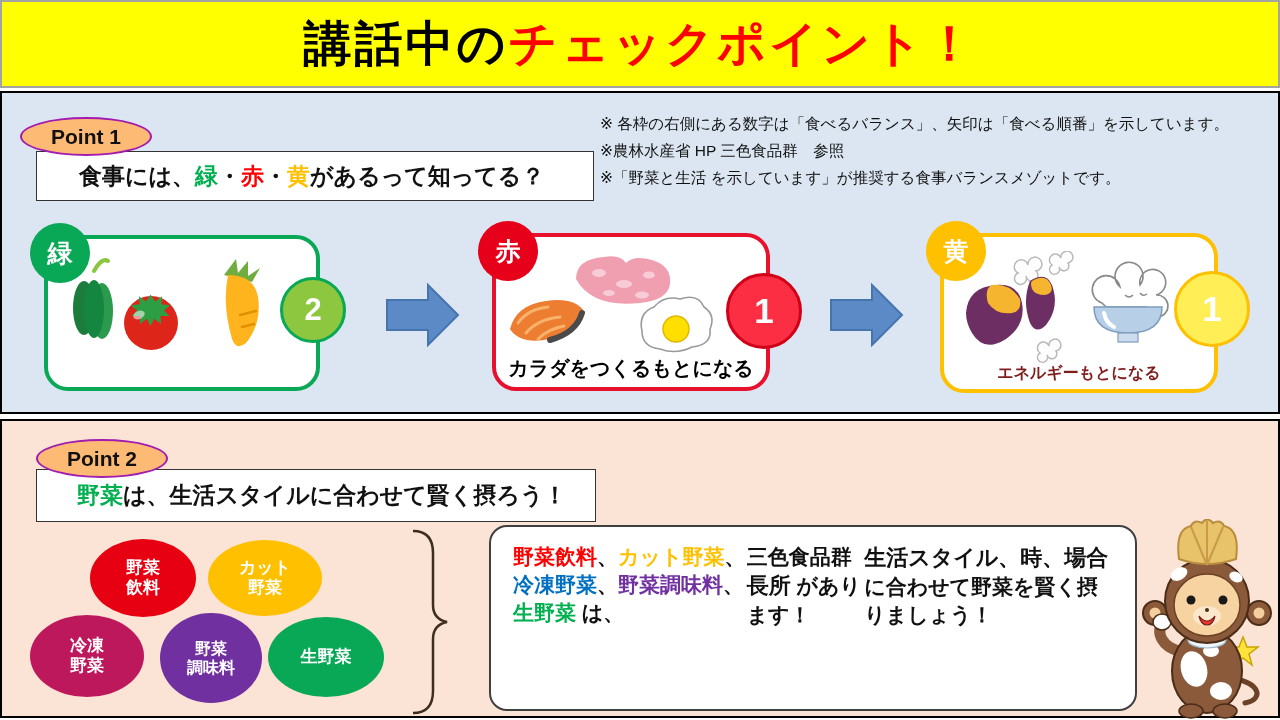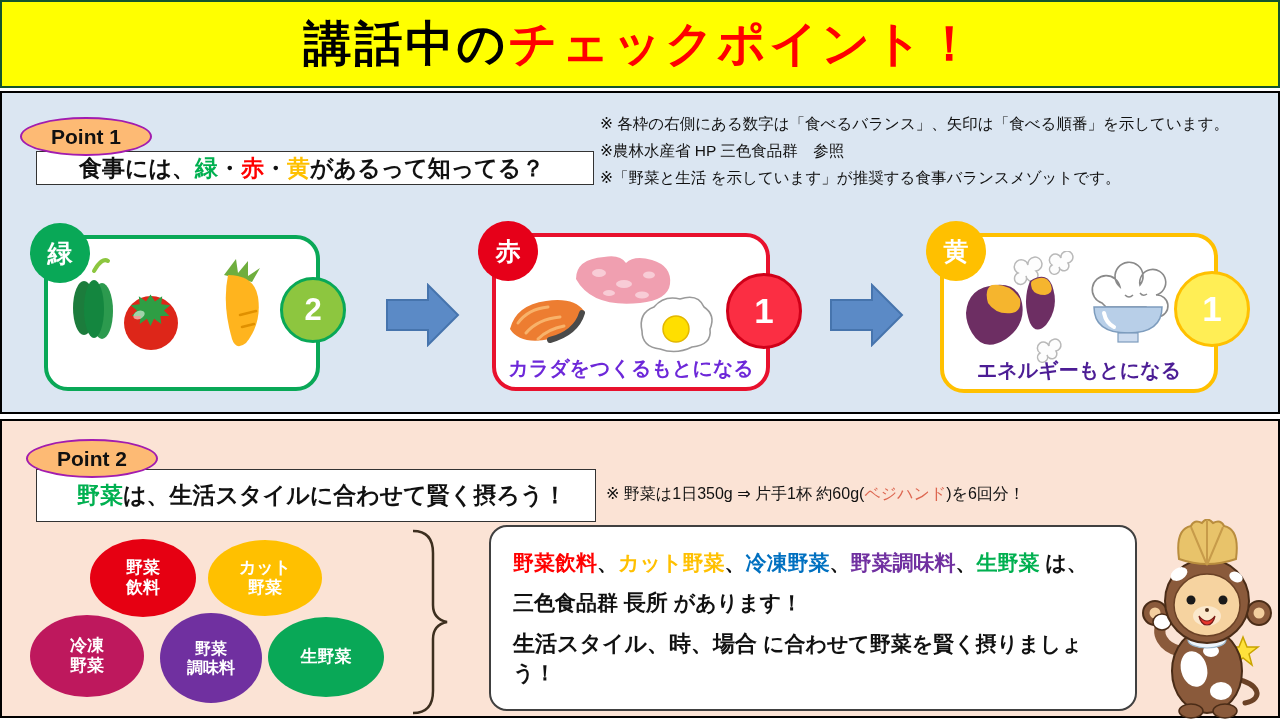--- a/index.html
+++ b/index.html
@@ -4,21 +4,21 @@
 <style>
   html,body{margin:0;padding:0;background:#ffffff;}
   *{box-sizing:border-box;}
   .canvas{
     position:relative;width:1280px;height:720px;overflow:hidden;background:#ffffff;
     font-family:"Liberation Sans","DejaVu Sans",sans-serif;
   }
   
   .banner{
     position:absolute;left:0;top:0;width:1280px;height:88px;
-    background:#ffff00;border:2px solid #14532d;
+    background:#ffff00;border:2px solid #a3a3a3;
     display:flex;align-items:center;justify-content:center;
     font-size:48px;font-weight:bold;letter-spacing:3px;
   }
   .banner .t-black{color:#000000;}
   .banner .t-red{color:#ff0000;}
   
   .sec{position:absolute;left:0;width:1280px;border:2px solid #000;}
   .sec1{top:91px;height:323px;background:#dbe6f2;}
   .sec2{top:419px;height:299px;background:#fbe3d5;}
   
@@ -27,21 +27,21 @@
     background:#fdba74;border:2px solid #a21caf;
     display:flex;align-items:center;justify-content:center;
     font-size:21px;font-weight:600;color:#111;z-index:5;
   }
   
   .qbox{
     position:absolute;background:#ffffff;border:1.5px solid #333;
     display:flex;align-items:center;
     font-size:23px;font-weight:bold;color:#111;z-index:3;
   }
-  .qbox1{left:34px;top:58px;width:558px;height:34px;padding-left:42px;}
+  .qbox1{left:34px;top:58px;width:558px;height:50px;padding-left:42px;}
   .qbox2{left:34px;top:48px;width:560px;height:53px;padding-left:40px;}
   .c-green{color:#00b050;}
   .c-red{color:#ff0000;}
   .c-gold{color:#ffc000;}
   .c-blue{color:#0070c0;}
   .c-purple{color:#7030a0;}
   
   .notes{position:absolute;left:598px;top:17px;width:678px;
     font-size:15.5px;color:#111;line-height:1.75;}
   .note2{position:absolute;left:604px;top:63px;font-size:16px;color:#111;}
@@ -61,22 +61,22 @@
   .badge-yellow{background:#ffc000;}
   .numcircle{
     position:absolute;border-radius:50%;display:flex;align-items:center;justify-content:center;
     color:#fff;font-weight:bold;z-index:4;
   }
   .num-green{right:-30px;top:38px;width:66px;height:66px;background:#8dc63f;border:3px solid #09a857;font-size:31px;}
   .num-red{right:-36px;top:36px;width:76px;height:76px;background:#fb2e43;border:3px solid #d00019;font-size:35px;}
   .num-yellow{right:-36px;top:34px;width:76px;height:76px;background:#ffee55;border:3px solid #ffc000;font-size:35px;}
   .caption{position:absolute;left:0;bottom:5px;width:100%;text-align:center;font-weight:bold;}
   .cap-green{color:#09a857;font-size:19px;}
-  .cap-red{color:#6d28d9;font-size:20px;}
-  .cap-yellow{color:#4c1d95;font-size:20px;}
+  .cap-red{color:#000000;font-size:20px;}
+  .cap-yellow{color:#7f1d1d;font-size:16px;}
   .gicons{position:absolute;left:8px;top:14px;}
   
   .flow-arrow{position:absolute;top:190px;}
   .arrow1{left:384px;}
   .arrow2{left:828px;}
   
   .vcirc{
     position:absolute;border-radius:50%;display:flex;flex-direction:column;
     align-items:center;justify-content:center;color:#fff;font-weight:bold;
     font-size:17px;line-height:1.2;text-align:center;
@@ -84,21 +84,21 @@
   .vc-red{left:88px;top:118px;width:106px;height:78px;background:#e60012;}
   .vc-gold{left:206px;top:119px;width:114px;height:76px;background:#ffc000;}
   .vc-blue{left:28px;top:194px;width:114px;height:82px;background:#be185d;}
   .vc-purple{left:158px;top:192px;width:102px;height:90px;background:#7030a0;font-size:16px;}
   .vc-green{left:266px;top:196px;width:116px;height:80px;background:#09a857;}
   .brace{position:absolute;left:405px;top:106px;}
   
   .msgbox{
     position:absolute;left:487px;top:104px;width:648px;height:186px;
     background:#ffffff;border:2px solid #404040;border-radius:18px;
-    padding:16px 22px;display:flex;flex-direction:column;justify-content:space-around;
+    padding:16px 22px;display:flex;flex-direction:row;justify-content:space-around;
     font-size:21px;font-weight:bold;color:#111;
   }
   .msgbox .em{font-weight:700;font-size:22px;}
   .mascot{position:absolute;left:1137px;top:98px;}
 </style>
 </head>
 <body>
 
 <div class="canvas">
 
@@ -229,32 +229,29 @@
       <div class="caption cap-yellow">エネルギーもとになる</div>
       <div class="numcircle num-yellow">
         <span>1</span>
       </div>
     </div>
 
   </section>
 
   <section class="sec sec2">
 
-    <div class="pt-ellipse" style="left:24px;top:18px;align-items:center;">
+    <div class="pt-ellipse" style="left:34px;top:18px;align-items:center;">
       <span>Point 2</span>
     </div>
 
     <div class="qbox qbox2">
       <span class="c-green">野菜</span>
         <span>は、生活スタイルに合わせて賢く摂ろう！</span>
     </div>
 
-    <div class="note2">
-      <span>※ 野菜は1日350g ⇒ 片手1杯 約60g(</span><span class="veg-red">ベジハンド</span><span>)を6回分！</span>
-    </div>
 
     <div class="vcirc vc-red">
       <span>野菜</span>
       <span>飲料</span>
     </div>
     <div class="vcirc vc-gold">
       <span>カット</span>
       <span>野菜</span>
     </div>
     <div class="vcirc vc-blue">

